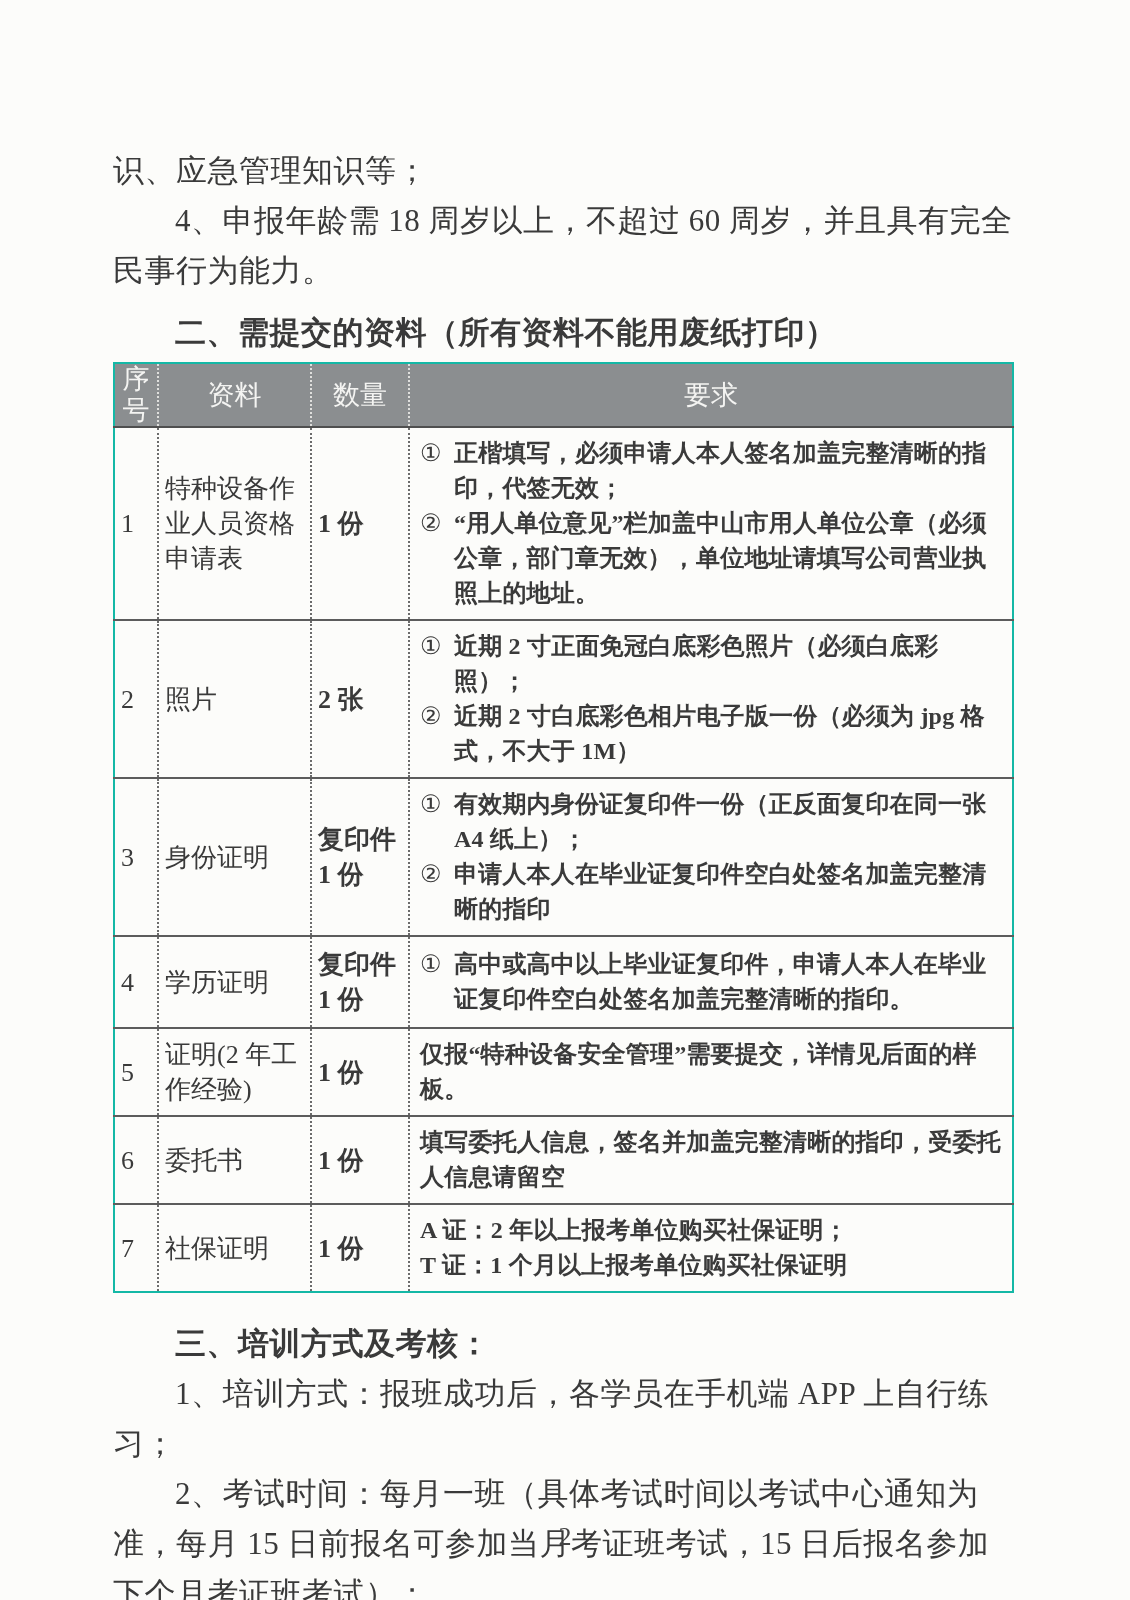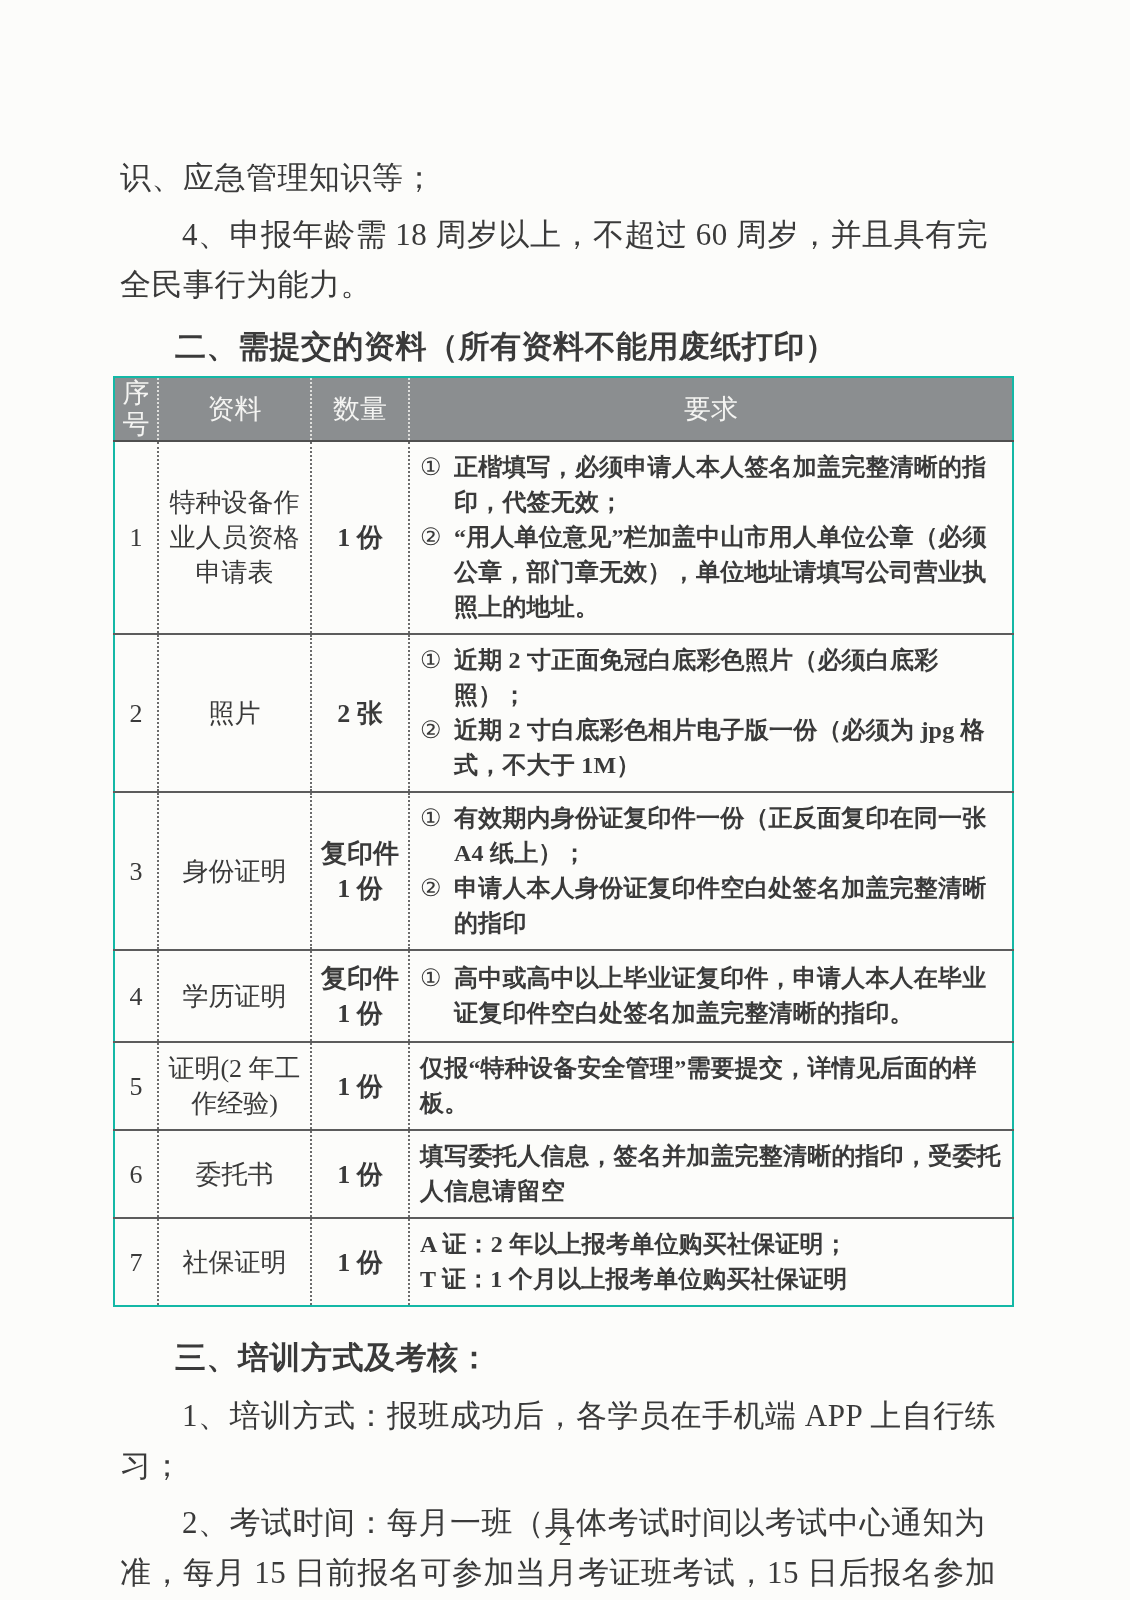--- a/index.html
+++ b/index.html
@@ -9,21 +9,21 @@
     margin:0 auto;
     background:#fcfcfa;
     font-family:"Liberation Serif","DejaVu Serif",serif;
     color:#3a3a3a;
     overflow:hidden;
     box-sizing:border-box;
   }
   .content { padding:146px 115px 0 113px; box-sizing:border-box; }
 
   .body-text {
-    font-size:31px; line-height:50px; margin:7px;
+    font-size:31px; line-height:50px; margin:0;
     text-indent:2em; letter-spacing:0.5px;
   }
   .no-indent { text-indent:0; }
 
   .section-title {
     font-size:31px; line-height:50px; margin:12px 0 4px 0;
     font-weight:700; text-indent:2em; letter-spacing:0.5px;
   }
 
   table.materials {
@@ -41,36 +41,36 @@
     border-bottom:2px solid #4f4f4f; padding:0 4px;
   }
   thead th + th { border-left:2px dotted #dfdfdd; }
 
   tbody td {
     border-top:2px solid #5c5c5c;
     vertical-align:middle; font-size:26px; line-height:35px;
     padding:4px 6px; box-sizing:border-box;
   }
   tbody td + td { border-left:2px dotted #6b6b6b; }
-  tbody td.center { text-align:center; }
+  tbody td.center { }
   tbody td.qty { white-space:pre-line;font-weight:bold; }
 
   tbody td.req { font-size:24px; padding:8px 6px 8px 10px; }
   .req-item { display:flex; align-items:flex-start; }
   .req-item .marker { flex:0 0 34px; font-size:24px; line-height:35px; }
   .req-item .req-text { flex:1; line-height:35px; letter-spacing:0.2px;font-weight:bold; }
 
   .r1 td { height:175px; } .r2 td { height:105px; }
   .r3 td { height:130px; } .r4 td { height:92px; }
   .r5 td { height:82px; }  .r6 td { height:86px; }
   .r7 td { height:84px; }
 
   .section3-title {
     font-size:31px; line-height:50px; font-weight:700;
-    margin:26px 0 8px 0; text-indent:2em; letter-spacing:0.5px;
+    margin:26px 0 0 0; text-indent:2em; letter-spacing:0.5px;
   }
   .page-number {
     position:absolute; left:0; right:0; bottom:48px;
     text-align:center; font-size:26px; color:#444;
   }
 </style>
 </head>
 <body>
 
 <div class="page">
@@ -134,21 +134,21 @@
             <td class="center">身份证明</td>
             <td class="center qty">复印件
 1 份</td>
             <td class="req">
               <div class="req-item">
                 <span class="marker">①</span>
                 <span class="req-text">有效期内身份证复印件一份（正反面复印在同一张 A4 纸上）；</span>
               </div>
               <div class="req-item">
                 <span class="marker">②</span>
-                <span class="req-text">申请人本人身份证复印件空白处签名加盖完整清晰的指印</span>
+                <span class="req-text">申请人本人在毕业证复印件空白处签名加盖完整清晰的指印</span>
               </div>
             </td>
           </tr>
           <tr class="r4">
             <td class="center">4</td>
             <td class="center">学历证明</td>
             <td class="center qty">复印件
 1 份</td>
             <td class="req">
               <div class="req-item">

